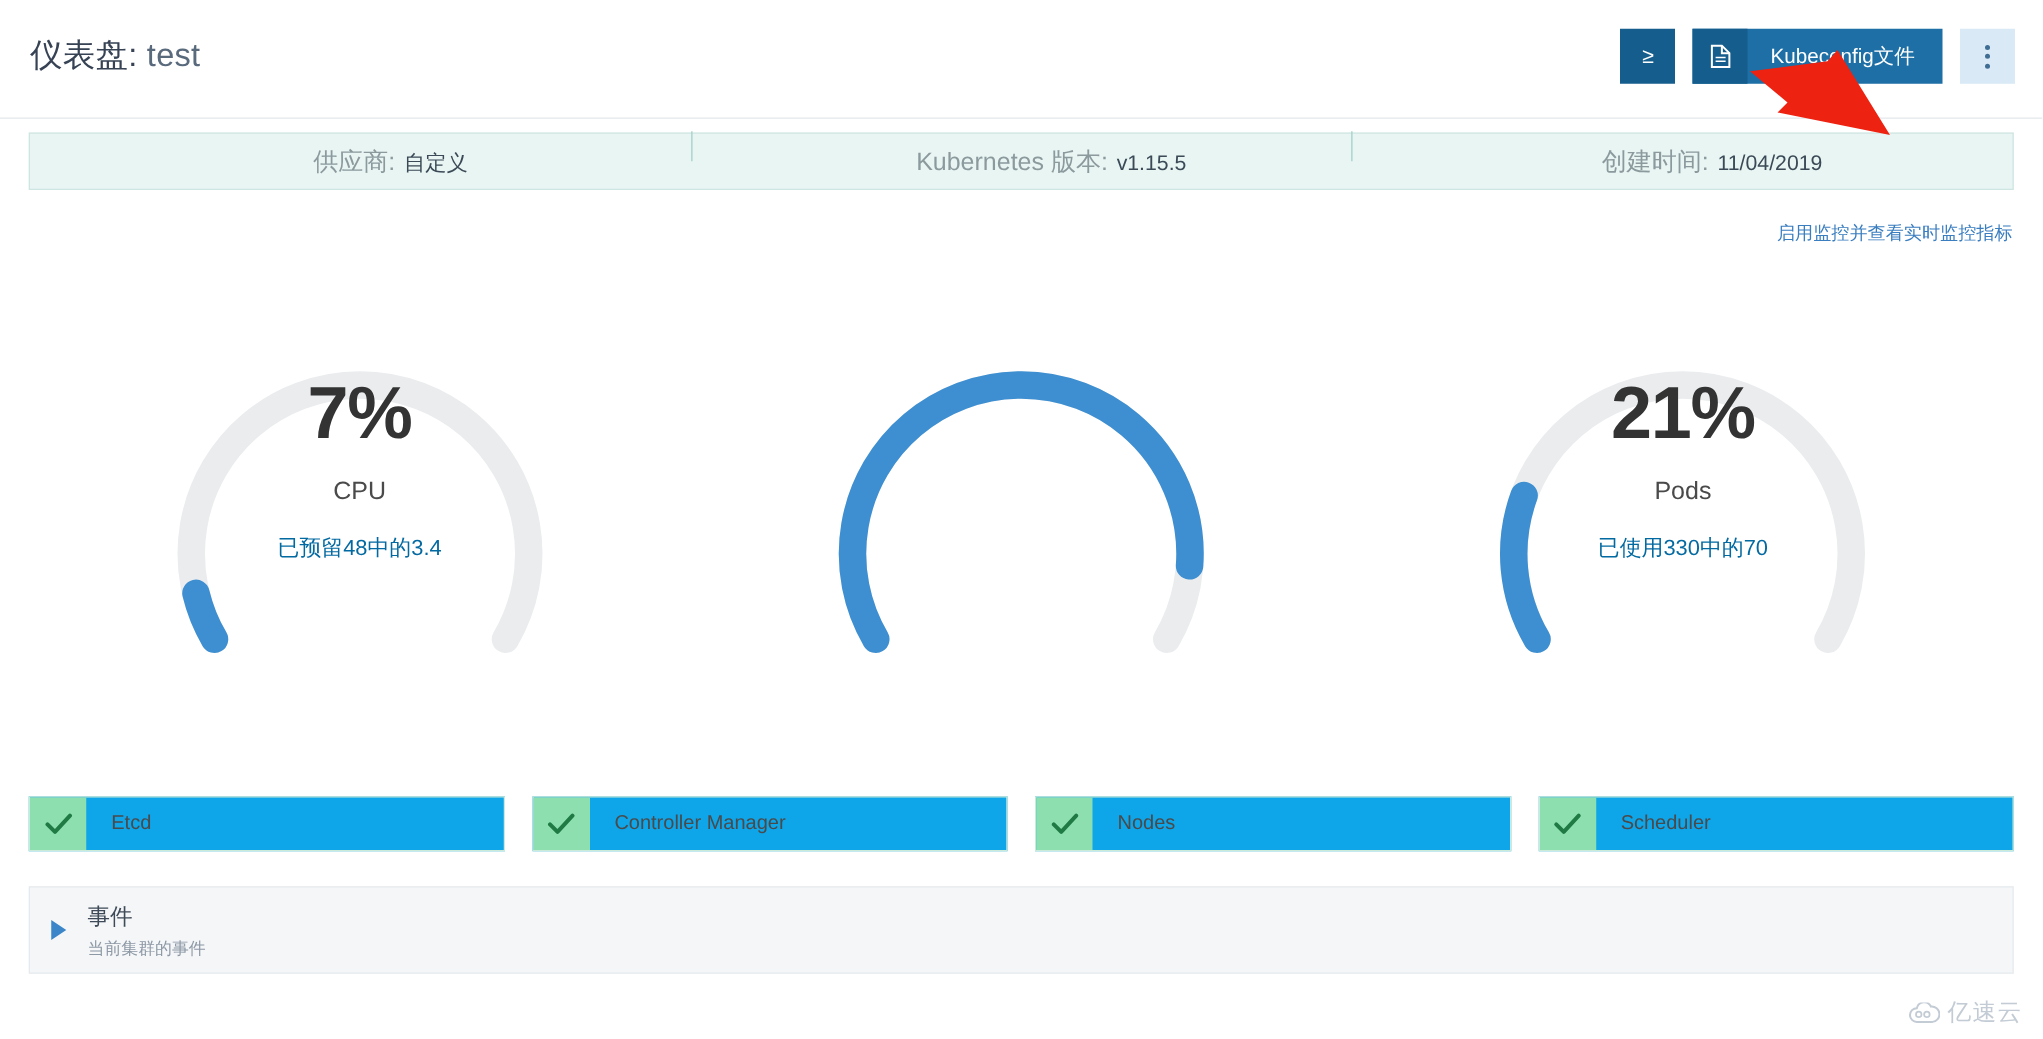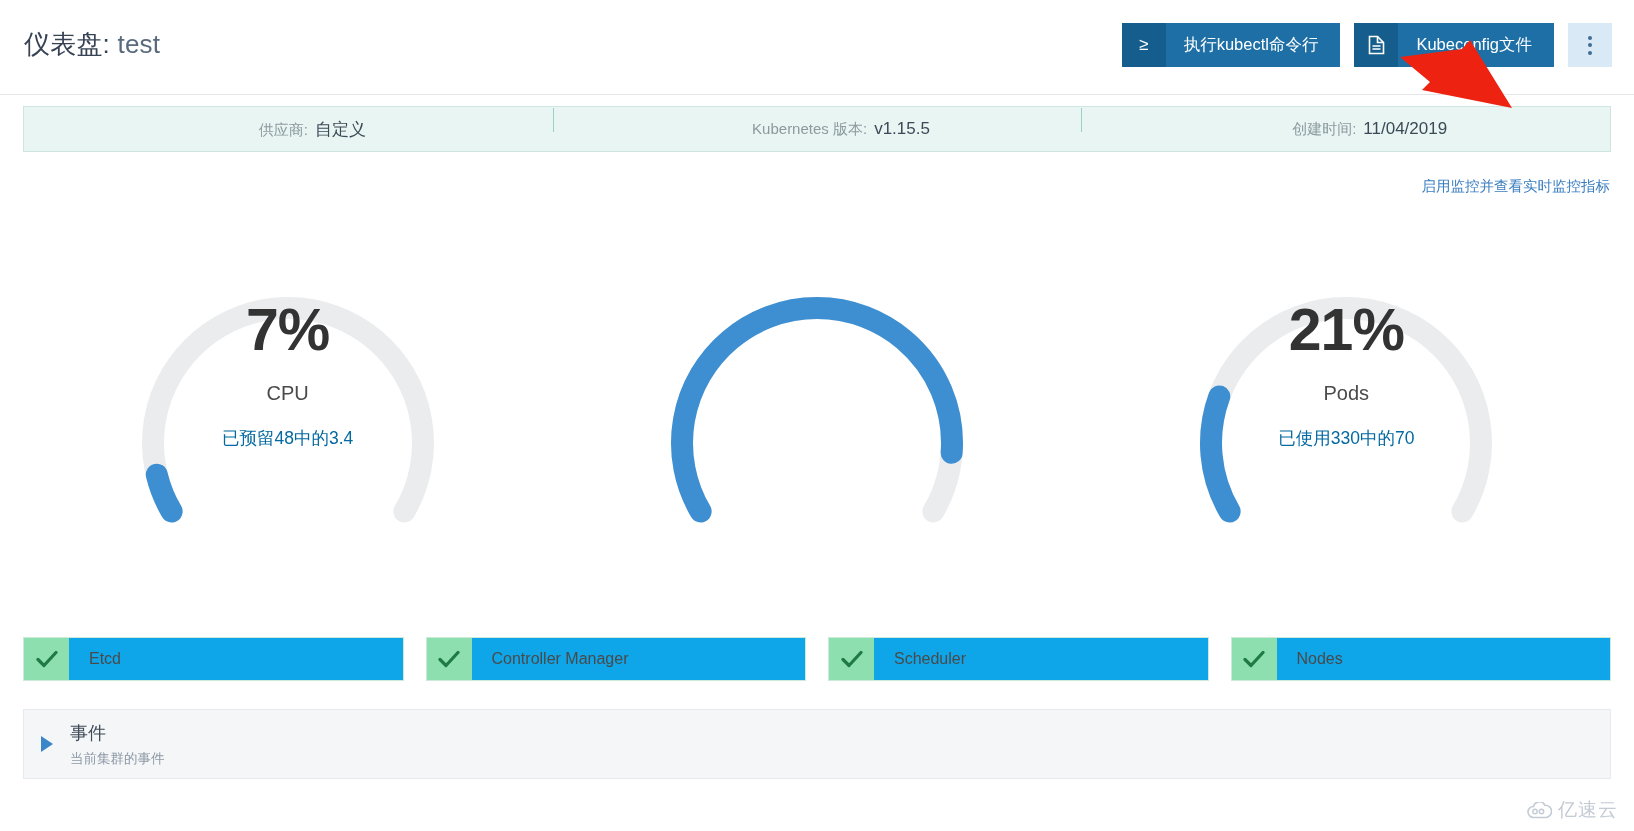--- a/index.html
+++ b/index.html
@@ -61,21 +61,21 @@
     display: flex; align-items: center;
   }
   .info-cell {
     flex: 1 1 0; display: flex; align-items: baseline; justify-content: center;
     gap: 7px; position: relative; white-space: nowrap;
   }
   .info-cell + .info-cell::before {
     content: ""; position: absolute; left: 0; top: -11px;
     width: 1px; height: 24px; background: #9fcfc8;
   }
-  .info-k { font-size: 15px; color: #8c9a9e; margin-left: 48px; }
+  .info-k { font-size: 20px; color: #8c9a9e; margin-left: 48px; }
   .info-v { font-size: 17px; color: #3b4a56; }
 
   
   .monitor-link {
     position: absolute; right: 24px; top: 177px;
     font-size: 14.5px; color: #3a7ec0; text-decoration: none; cursor: pointer;
     white-space: nowrap;
   }
 
   
@@ -145,21 +145,20 @@
 
   <div class="header">
     <div class="page-title">
       <span>仪表盘</span><span>:</span>
       <span class="tname">test</span>
     </div>
 
     <div class="header-actions">
       <button class="btn">
         <span class="btn-ico">≥</span>
-        <span class="btn-lbl">执行kubectl命令行</span>
       </button>
 
       <button class="btn">
         <span class="btn-ico">
           <svg width="17" height="20" viewBox="0 0 17 20" aria-hidden="true">
             <path d="M1.5 1.5h8l6 6v11h-14z" fill="none" stroke="#ffffff" stroke-width="1.6"></path>
             <path d="M9.5 1.5v6h6" fill="none" stroke="#ffffff" stroke-width="1.6"></path>
             <path d="M4.5 11h8M4.5 14h8" stroke="#ffffff" stroke-width="1.3"></path>
           </svg>
         </span>
@@ -244,30 +243,30 @@
       </div>
       <div class="comp-lbl">Controller Manager</div>
     </div>
 
     <div class="comp">
       <div class="comp-ico">
         <svg width="22" height="18" viewBox="0 0 22 18" aria-hidden="true">
           <path d="M2 9.5 L8 15.5 L20 2.5" fill="none" stroke="#1f7a43" stroke-width="3.2" stroke-linecap="round" stroke-linejoin="round"></path>
         </svg>
       </div>
+      <div class="comp-lbl">Nodes</div>
+    </div>
+
+    <div class="comp">
+      <div class="comp-ico">
+        <svg width="22" height="18" viewBox="0 0 22 18" aria-hidden="true">
+          <path d="M2 9.5 L8 15.5 L20 2.5" fill="none" stroke="#1f7a43" stroke-width="3.2" stroke-linecap="round" stroke-linejoin="round"></path>
+        </svg>
+      </div>
       <div class="comp-lbl">Scheduler</div>
-    </div>
-
-    <div class="comp">
-      <div class="comp-ico">
-        <svg width="22" height="18" viewBox="0 0 22 18" aria-hidden="true">
-          <path d="M2 9.5 L8 15.5 L20 2.5" fill="none" stroke="#1f7a43" stroke-width="3.2" stroke-linecap="round" stroke-linejoin="round"></path>
-        </svg>
-      </div>
-      <div class="comp-lbl">Nodes</div>
     </div>
   </div>
 
   <div class="events">
     <div class="ev-caret">
         <span></span>
       </div>
     <div class="ev-texts">
       <div class="ev-title">事件</div>
       <div class="ev-sub">当前集群的事件</div>

